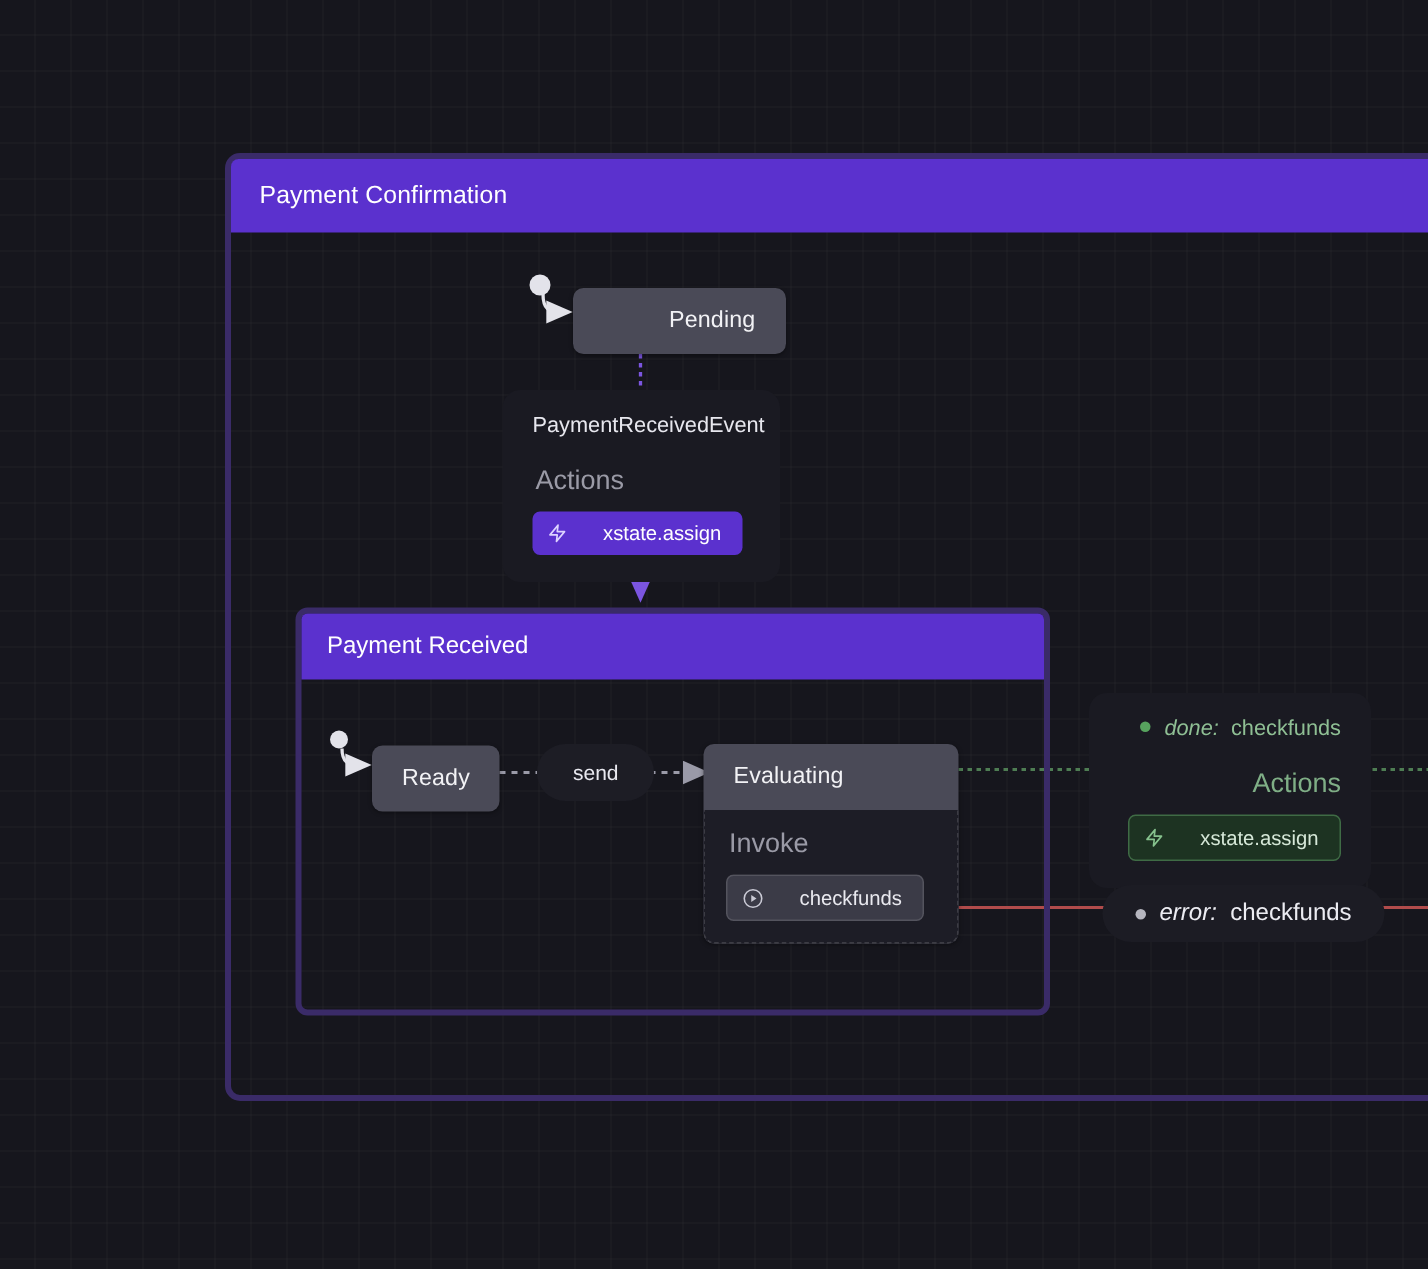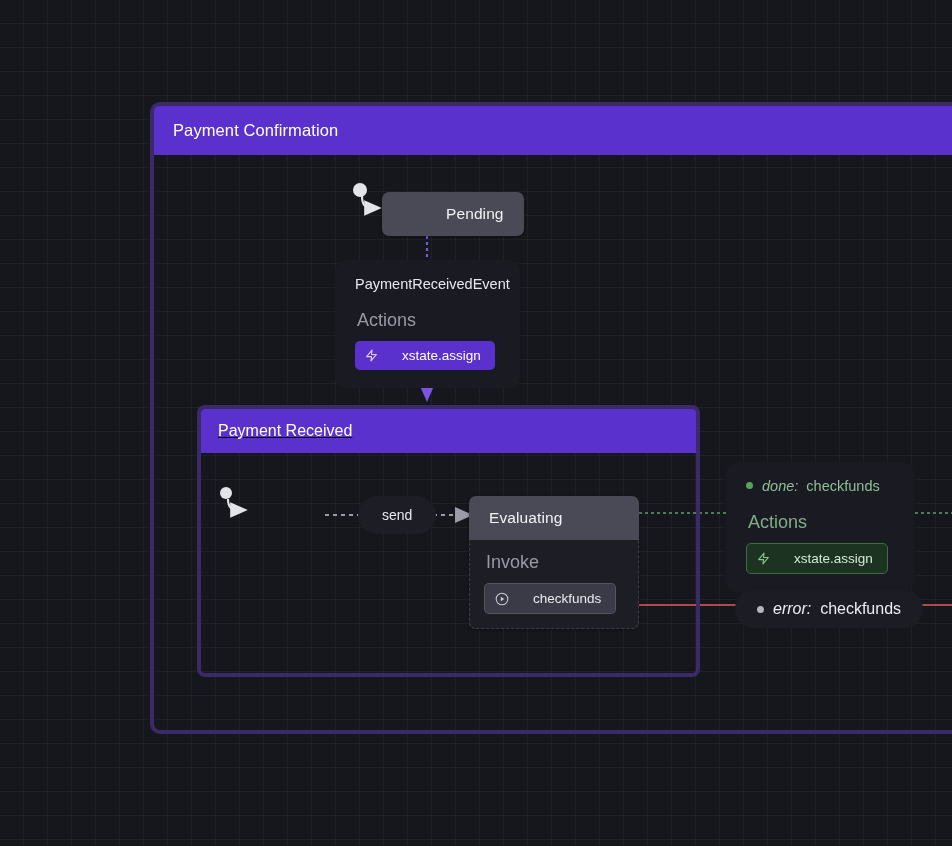--- a/index.html
+++ b/index.html
@@ -53,21 +53,20 @@
   }
 
   
   .compound {
     position: absolute;
     left: 197px; top: 405px;
     width: 503px; height: 272px;
     border: 4px solid #3a2b68;
     border-radius: 8px;
     box-sizing: border-box;
-    text-decoration: underline;
   }
   .compound > .state-header {
     background: #5b31ce;
     color: #ffffff;
     font-size: 16px;
     padding: 13px 17px;
     border-radius: 4px 4px 0 0;
   }
 
   
@@ -234,20 +233,23 @@
         </svg>
       </span>
       <span>xstate.assign</span>
     </div>
   </div>
 
   <div class="compound">
     <div class="state-header">Payment Received</div>
   </div>
 
+  <div class="state-node" style="left:248px; top:497px;">
+    <div class="title">Ready</div>
+  </div>
 
   <div class="event-pill" style="left:358px; top:496px;">
     <span>send</span>
   </div>
 
   <div class="state-node has-body" style="left:469px; top:496px; width:170px;">
     <div class="title">Evaluating</div>
     <div class="body">
       <div class="section-label">Invoke</div>
       <div class="badge invoke">
@@ -255,21 +257,21 @@
           <svg width="14" height="14" viewBox="0 0 24 24" fill="none" stroke="#c9c9d4" stroke-width="1.8">
             <circle cx="12" cy="12" r="10"></circle>
             <polygon points="10 8 16 12 10 16 10 8" fill="#c9c9d4" stroke="none"></polygon>
           </svg>
         </span>
         <span>checkfunds</span>
       </div>
     </div>
   </div>
 
-  <div class="event-node done" style="left:726px; top:462px; width:188px;">
+  <div class="event-node done" style="left:726px; top:462px; width:188px;text-align:right;">
     <div class="event-title">
       <span class="dot green"></span><span class="ital">done:</span>&nbsp;&nbsp;<span>checkfunds</span>
     </div>
     <div class="section-label">Actions</div>
     <div class="badge action-green">
       <span class="icon">
         <svg width="13" height="13" viewBox="0 0 24 24" fill="none" stroke="#86c28d" stroke-width="2" stroke-linecap="round" stroke-linejoin="round">
           <polygon points="13 2 3 14 12 14 11 22 21 10 12 10 13 2"></polygon>
         </svg>
       </span>

